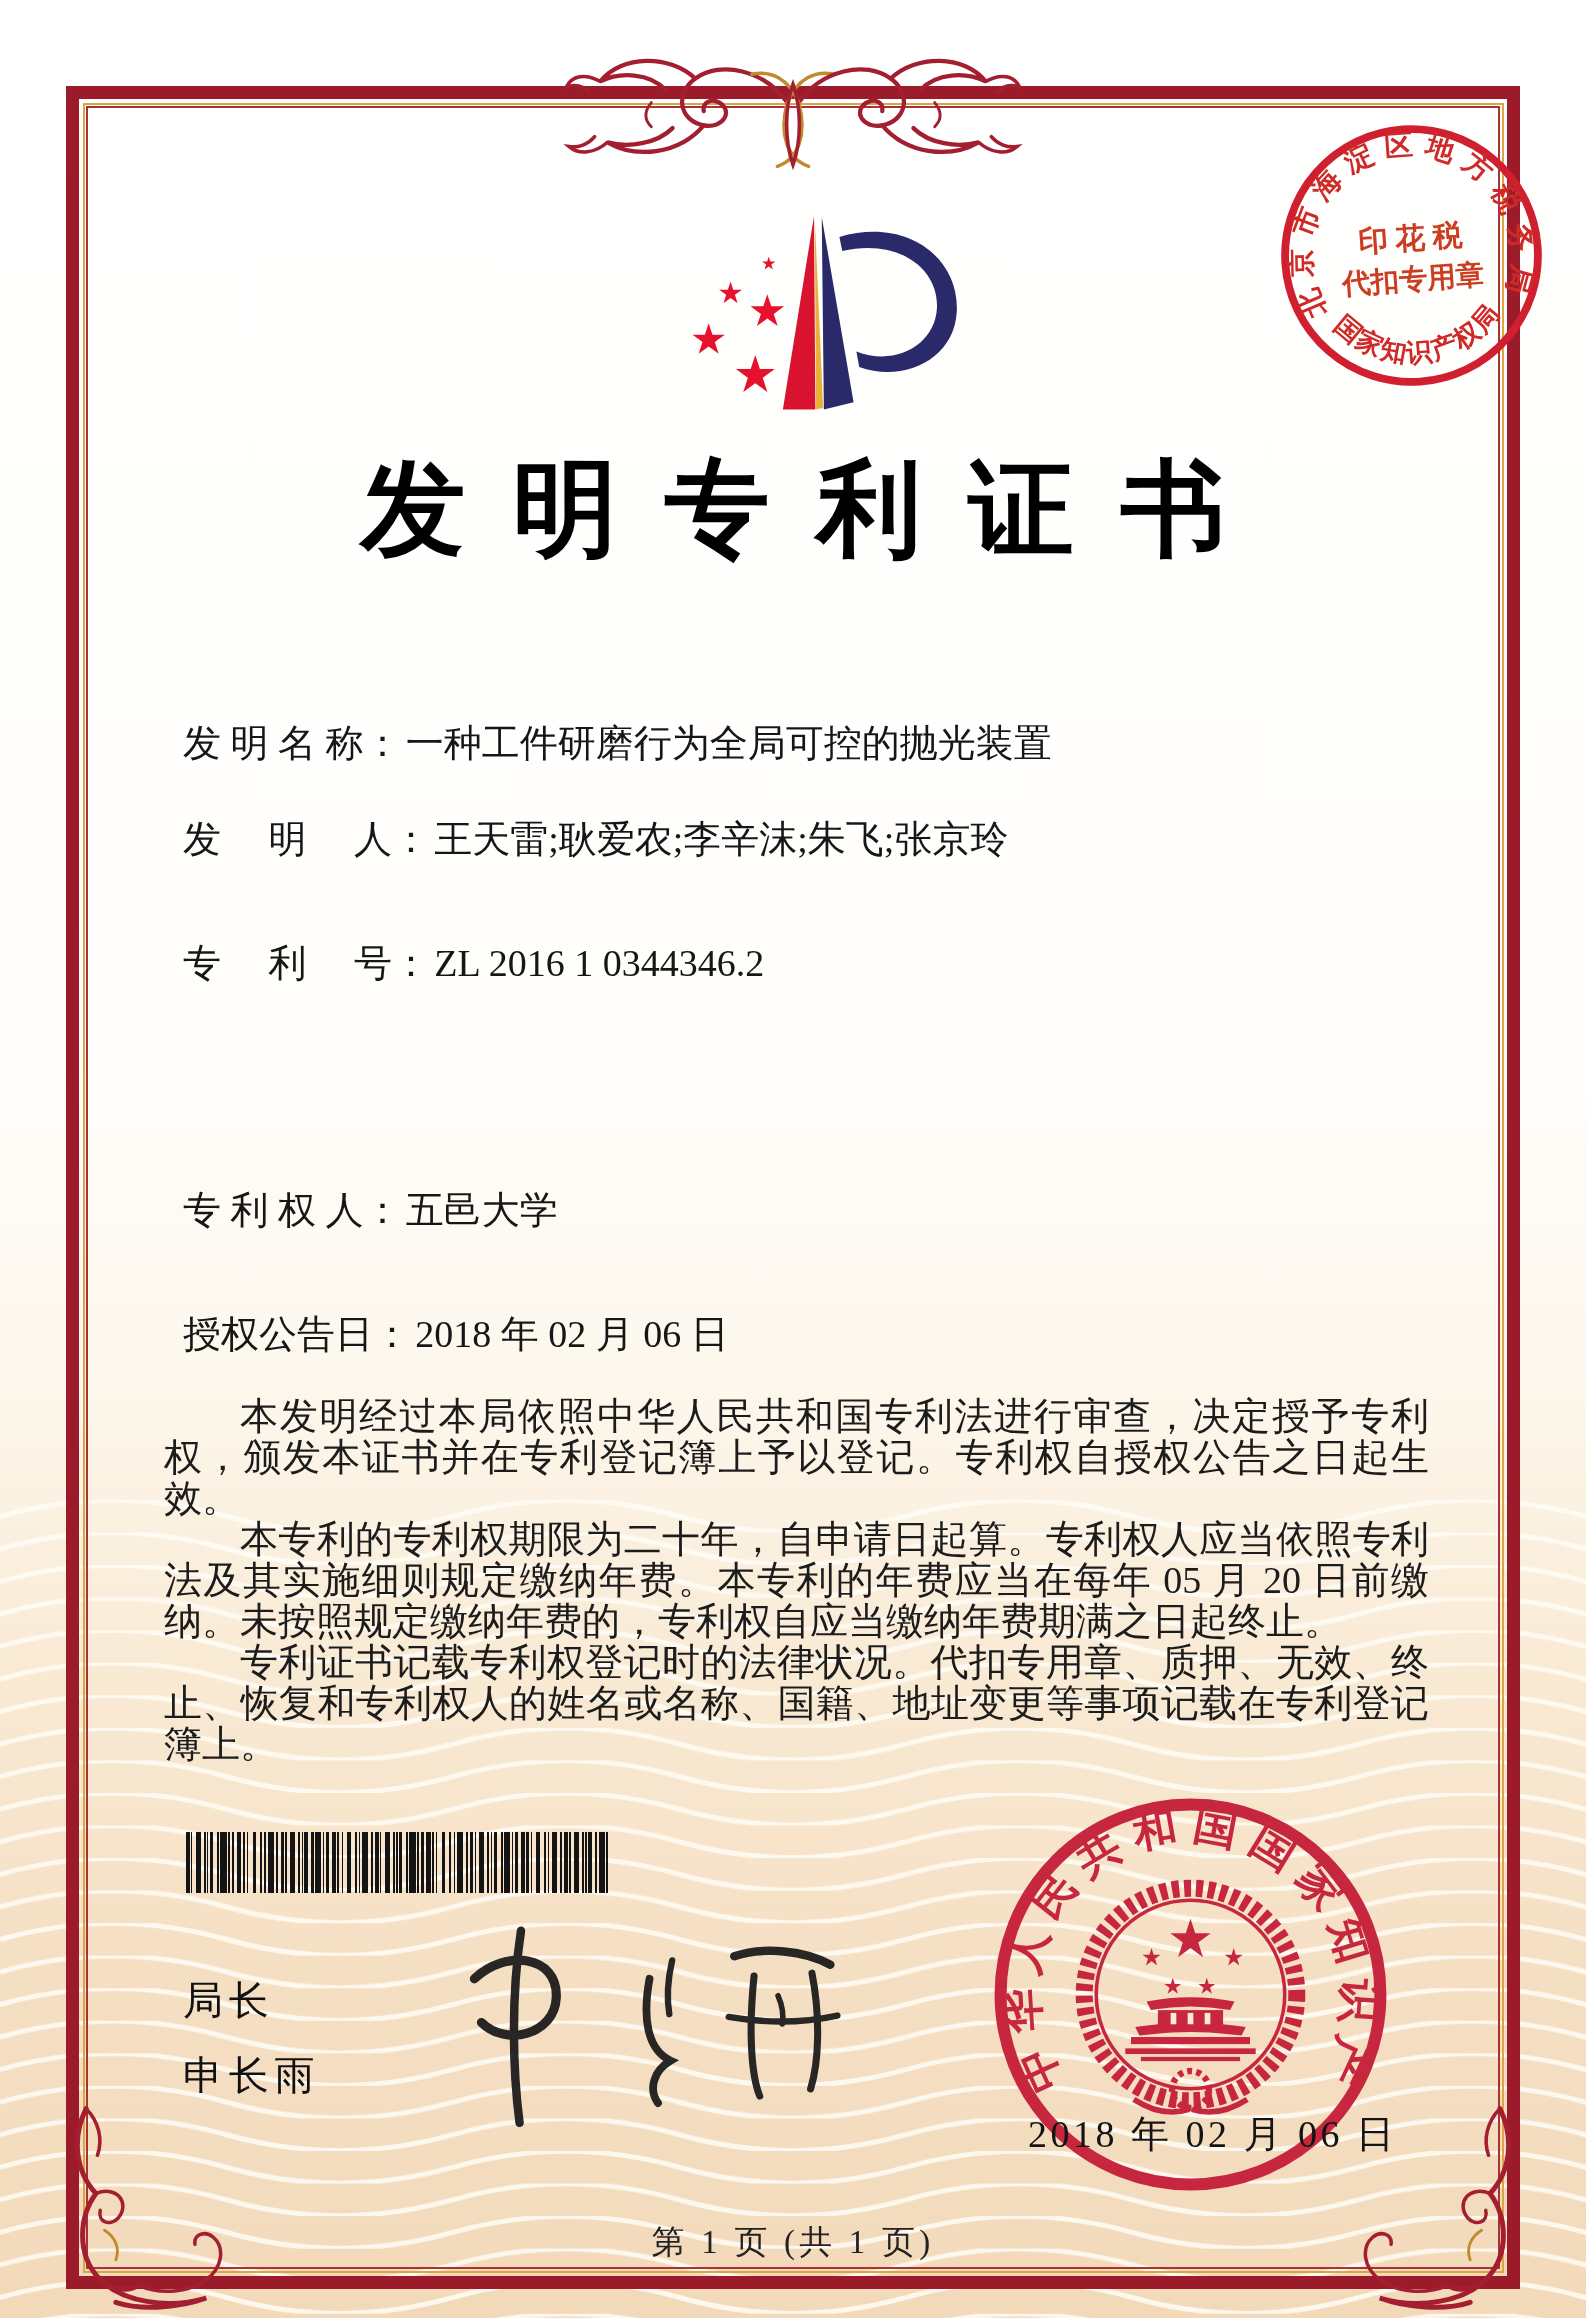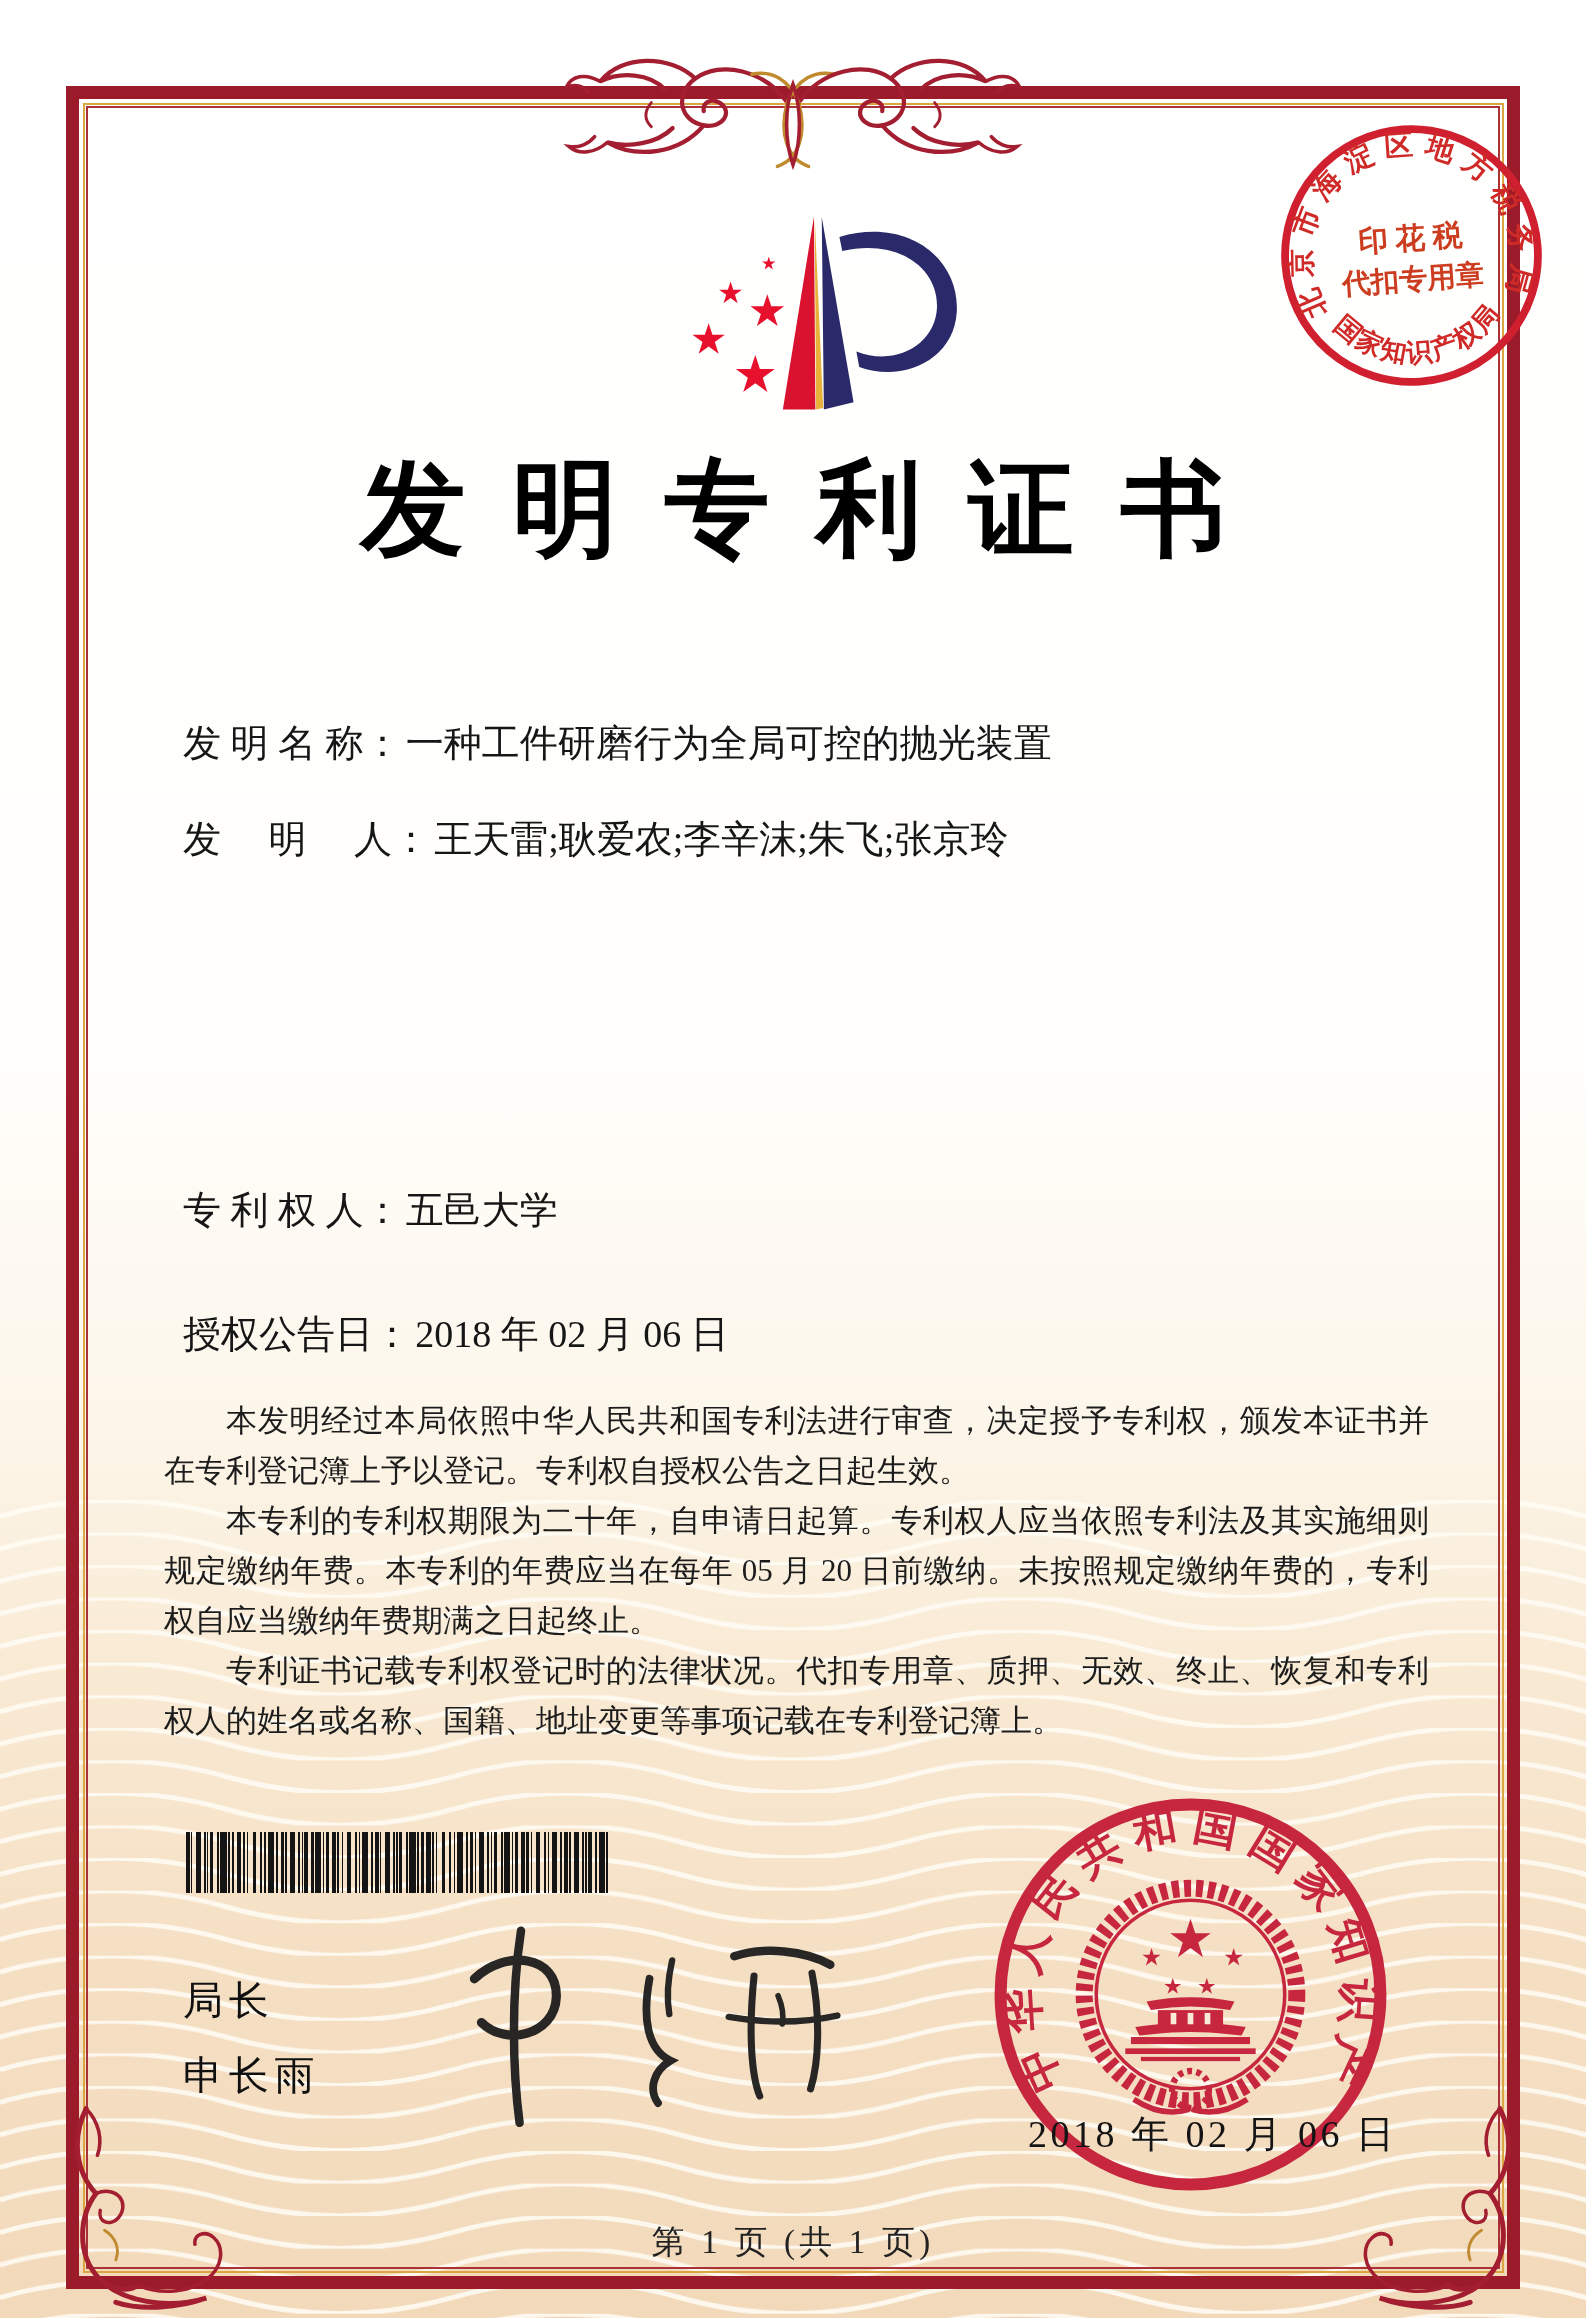--- a/index.html
+++ b/index.html
@@ -23,21 +23,21 @@
   .cert-no{position:absolute;left:154px;top:209px;font-size:35px;letter-spacing:6.4px;color:#101010;z-index:4;}
   .logo{position:absolute;left:633px;top:193px;width:357px;height:244px;z-index:4;}
   .tax-stamp{position:absolute;left:1273px;top:117px;width:277px;height:277px;z-index:5;transform:rotate(-4deg);}
   .title{position:absolute;left:0;width:100%;top:440px;text-align:center;font-size:105px;font-weight:700;
          letter-spacing:47px;text-indent:47px;color:#000;z-index:4;}
   
   .field{position:absolute;left:183px;font-size:38px;color:#161616;z-index:4;white-space:nowrap;}
   .field .lab{display:inline-block;}
   .field .val{display:inline-block;margin-left:4.2px;}
   
-  .body-text{position:absolute;left:164px;top:1396px;width:1265px;font-size:31px;line-height:50px;
+  .body-text{position:absolute;left:164px;top:1396px;width:1265px;font-size:38px;line-height:41px;
              color:#1c1c1c;text-align:justify;z-index:4;}
   .body-text p{margin:0;text-indent:2em;}
   
   .barcode{position:absolute;left:186px;top:1832px;width:442px;height:61px;display:flex;align-items:stretch;z-index:4;}
   .barcode .bar{background:#141414;height:100%;flex:0 0 auto;}
   .sig-label{position:absolute;left:183px;font-size:40px;letter-spacing:5.7px;color:#101010;z-index:4;}
   .signature{position:absolute;left:437px;top:1911px;width:418px;height:226px;z-index:4;}
   .seal{position:absolute;left:985px;top:1789px;width:411px;height:411px;z-index:4;opacity:.96;}
   .grant-date{position:absolute;left:1028px;top:2109px;font-size:38px;letter-spacing:3.5px;color:#141414;z-index:5;white-space:nowrap;}
   .footer{position:absolute;left:0;width:100%;top:2220px;text-align:center;font-size:33px;letter-spacing:4.2px;color:#222;z-index:4;}
@@ -132,20 +132,23 @@
     <text x="195" y="242" text-anchor="middle" font-size="40" font-weight="700" fill="#cc3d20">代扣专用章</text>
   </svg>
 
   <div class="title">发明专利证书</div>
 
   <div class="field" style="top:718px">
     <span class="lab">发 明 名 称：</span><span class="val">一种工件研磨行为全局可控的抛光装置</span>
   </div>
   <div class="field" style="top:814px">
     <span class="lab">发　 明　 人：</span><span class="val">王天雷;耿爱农;李辛沫;朱飞;张京玲</span>
+  </div>
+  <div class="field" style="top:938px">
+    <span class="lab">专　 利　 号：</span><span class="val">ZL 2016 1 0344346.2</span>
   </div>
   <div class="field" style="top:1185px">
     <span class="lab">专 利 权 人：</span><span class="val">五邑大学</span>
   </div>
   <div class="field" style="top:1309px">
     <span class="lab">授权公告日：</span><span class="val">2018 年 02 月 06 日</span>
   </div>
 
   <div class="body-text">
     <p>本发明经过本局依照中华人民共和国专利法进行审查，决定授予专利权，颁发本证书并在专利登记簿上予以登记。专利权自授权公告之日起生效。</p>

